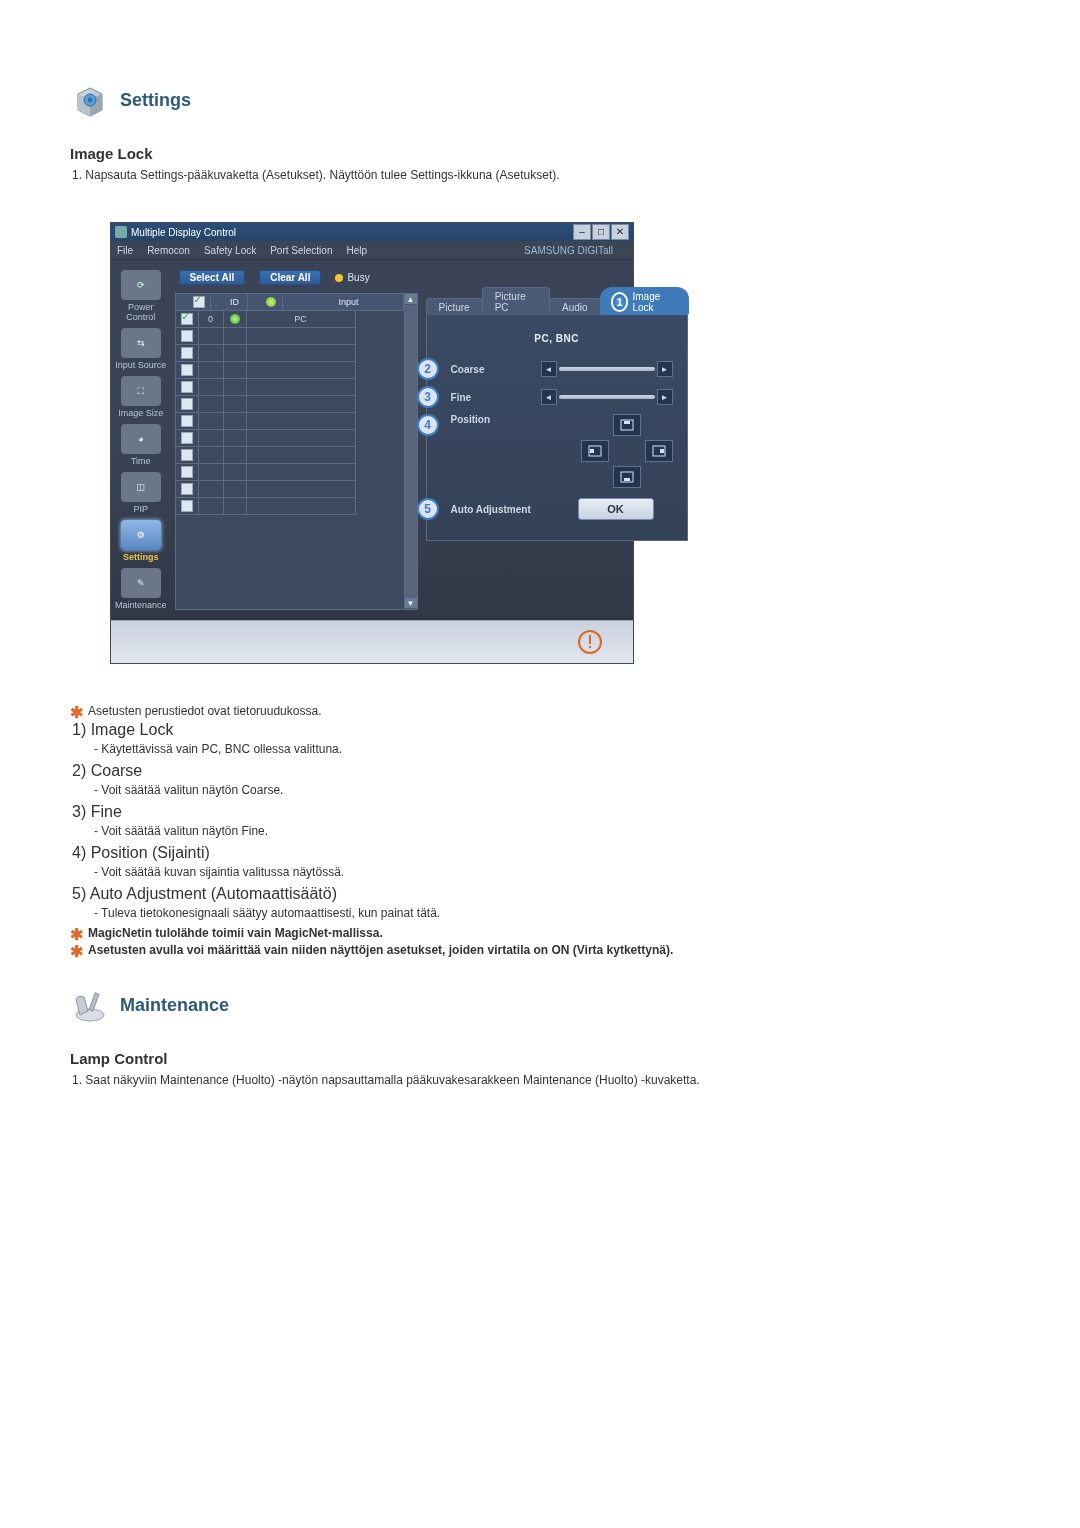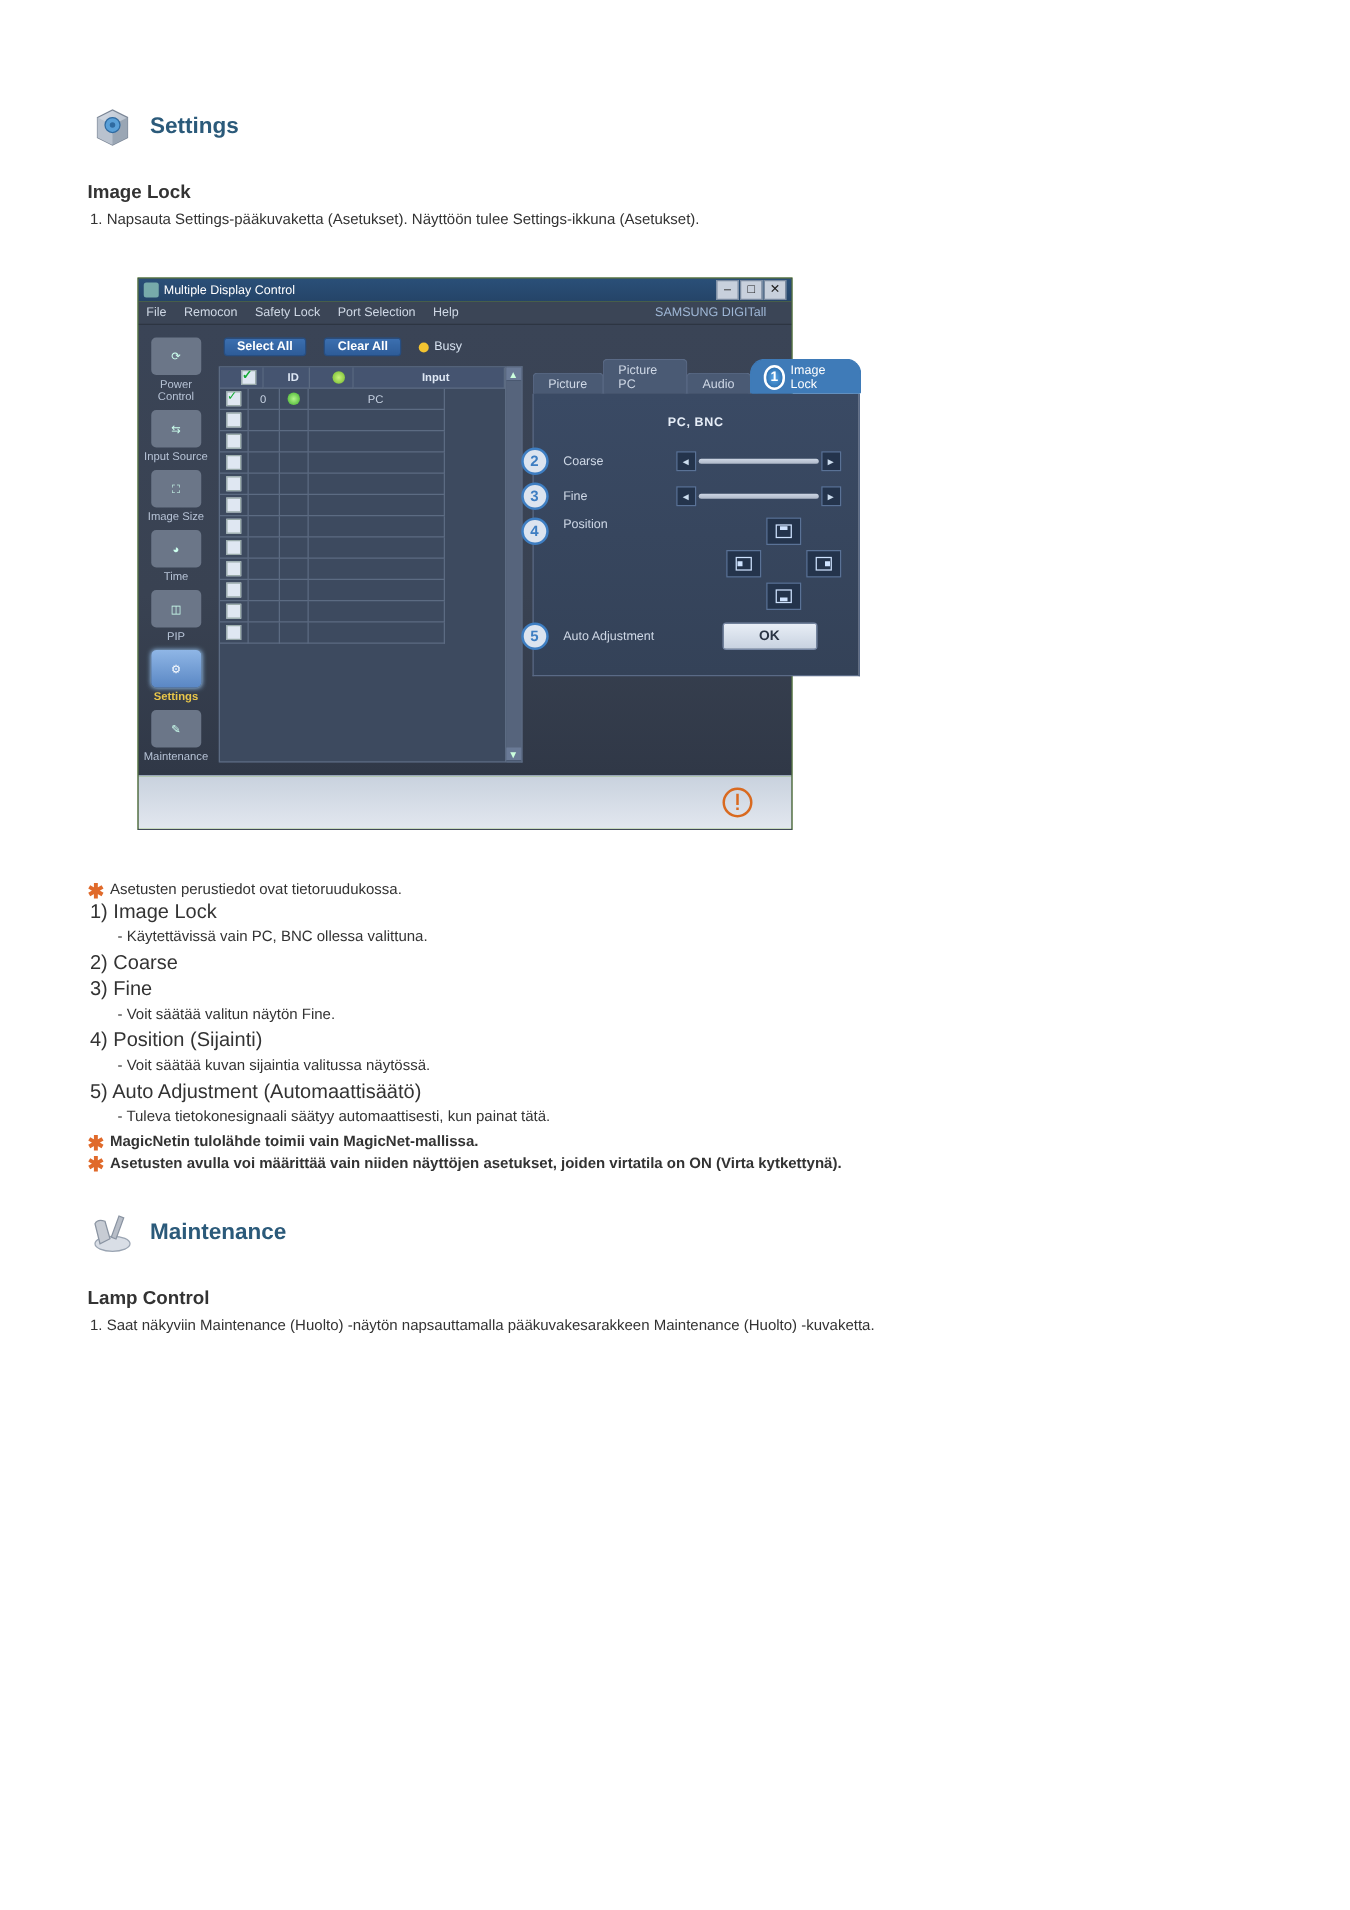--- a/index.html
+++ b/index.html
@@ -121,21 +121,21 @@
   .grid {
     border:1px solid #5c6b82;
     background:#3d4a5f;
   }
   .grid-head, .grid-row { display:flex; }
   .gc { border-right:1px solid #5c6b82; border-bottom:1px solid #5c6b82; display:flex; align-items:center; justify-content:center; font-size:9px; color:#c7d2e2;}
   .gc.chk { width:22px; height:16px;}
   .gc.id  { width:24px; height:16px;}
   .gc.st  { width:22px; height:16px;}
   .gc.inp { width:108px; height:16px;}
-  .grid-head .gc { background:#455470; color:#dfe8f5; font-weight:bold;padding-left:12px;}
+  .grid-head .gc { background:#455470; color:#dfe8f5; font-weight:normal;padding-left:12px;}
   .chkbox { width:10px; height:10px; border:1px solid #9aa; background:#dfe7f2; position:relative;}
   .chkbox.checked::after { content:"✓"; position:absolute; top:-3px; left:0; font-size:10px; color:#1a3;}
   .power-on { width:10px; height:10px; border-radius:50%; background: radial-gradient(#c9f27a,#6fb82a);}
   .status-on { width:10px; height:10px; border-radius:50%; background: radial-gradient(#b2f58a,#3fae2a);}
   .scroll { width:12px; background:#56647c; border:1px solid #5c6b82; border-left:none; display:flex; flex-direction:column;}
   .scroll span { height:10px; background:#6a7a96; border-bottom:1px solid #4a5870; display:flex; align-items:center; justify-content:center; color:#cfd; font-size:8px;}
   .tabs-area { flex:1; padding-left:8px;}
   .tabs { display:flex; align-items:flex-end; height:22px;}
   .tab {
     padding:3px 12px 2px; font-size:10px; color:#cfd8e6;
@@ -153,21 +153,21 @@
     border:2px solid #fff; color:#fff; font-weight:bold;
     display:flex; align-items:center; justify-content:center;
     font-size:11px;
   }
   .panel {
     border:1px solid #5a6a86; border-top:none; background: linear-gradient(#3a4a64,#344258);
     padding: 18px 14px 14px; min-height: 180px;
   }
   .panel-title { text-align:center; color:#e6edf7; font-weight:bold; margin-bottom:14px; letter-spacing:.5px;}
   .prow { display:flex; align-items:center; margin:6px 0; gap:8px;}
-  .prow .plabel { color:#cfd8e6; font-size:10px; font-weight:normal; width:82px;}
+  .prow .plabel { color:#cfd8e6; font-size:10px; font-weight:bold; width:82px;}
   .callout {
     width:18px; height:18px; border-radius:50%;
     background:#dce4ef; border:2px solid #3e7ec2; color:#3e7ec2;
     font-weight:bold; display:flex; align-items:center; justify-content:center; font-size:12px;
     margin-left:-24px; margin-right:4px;
   }
   .slider { display:flex; align-items:center; gap:2px; flex:1;}
   .arrowbox { width:14px; height:14px; background:#24344c; border:1px solid #5a7296; display:flex; align-items:center; justify-content:center; color:#cde; font-size:8px;}
   .track { flex:1; height:4px; background: linear-gradient(#cdd6e4,#aeb8c8); border-radius:2px; position:relative;}
   .posgrid { display:grid; grid-template-columns:28px 28px 28px; grid-template-rows:22px 22px 22px; gap:4px; margin-left:40px;}
@@ -505,20 +505,21 @@
     </div>
   </div>
 
   <div class="notes">
     <div class="star-line"><span class="star">✱</span><span>Asetusten perustiedot ovat tietoruudukossa.</span></div>
 
     <div class="numitem">1)  Image Lock</div>
     <div class="subline">- Käytettävissä vain PC, BNC ollessa valittuna.</div>
 
     <div class="numitem">2)  Coarse</div>
+    <div class="subline">- Voit säätää valitun näytön Coarse.</div>
 
     <div class="numitem">3)  Fine</div>
     <div class="subline">- Voit säätää valitun näytön Fine.</div>
 
     <div class="numitem">4)  Position (Sijainti)</div>
     <div class="subline">- Voit säätää kuvan sijaintia valitussa näytössä.</div>
 
     <div class="numitem">5)  Auto Adjustment (Automaattisäätö)</div>
     <div class="subline">- Tuleva tietokonesignaali säätyy automaattisesti, kun painat tätä.</div>
 

